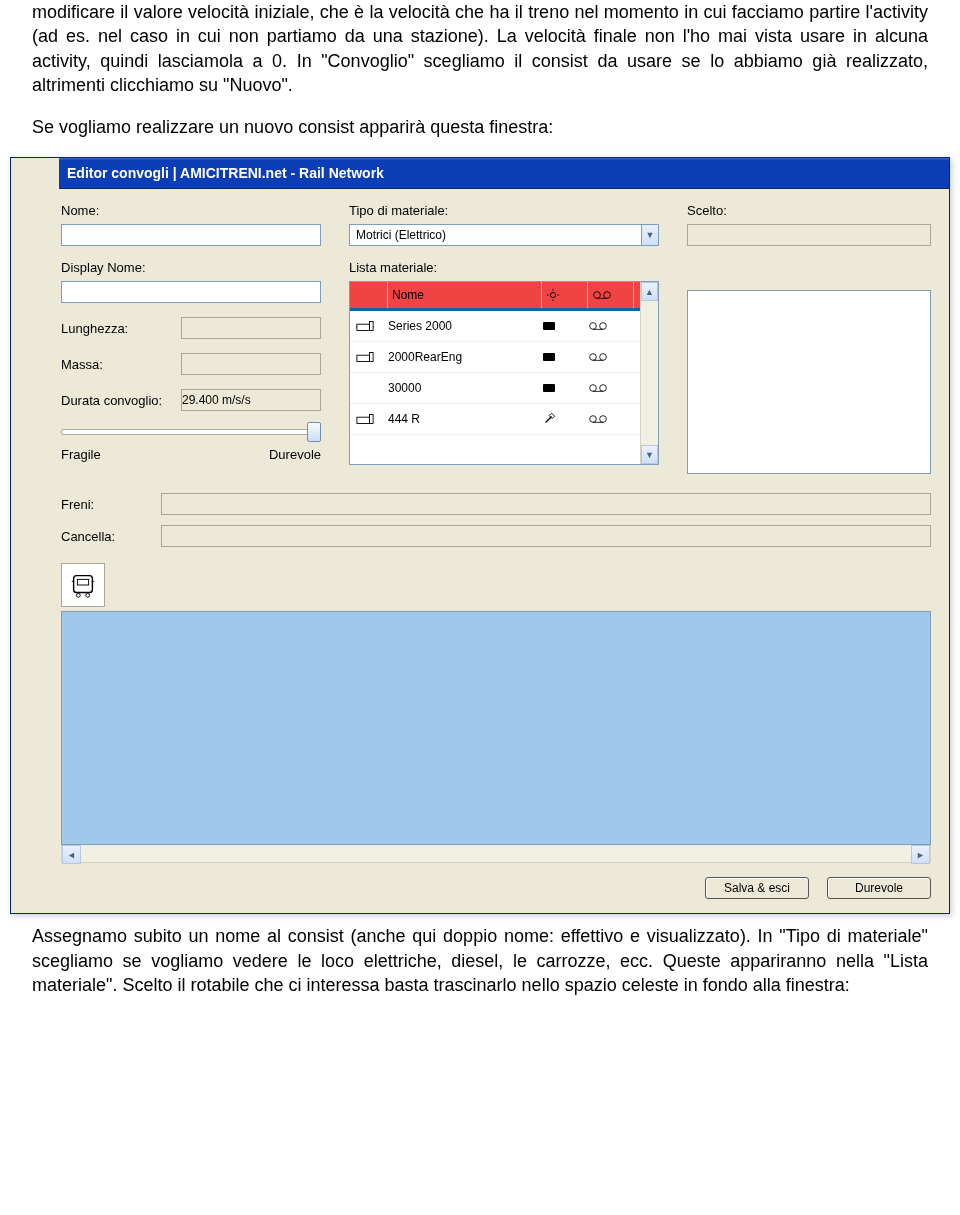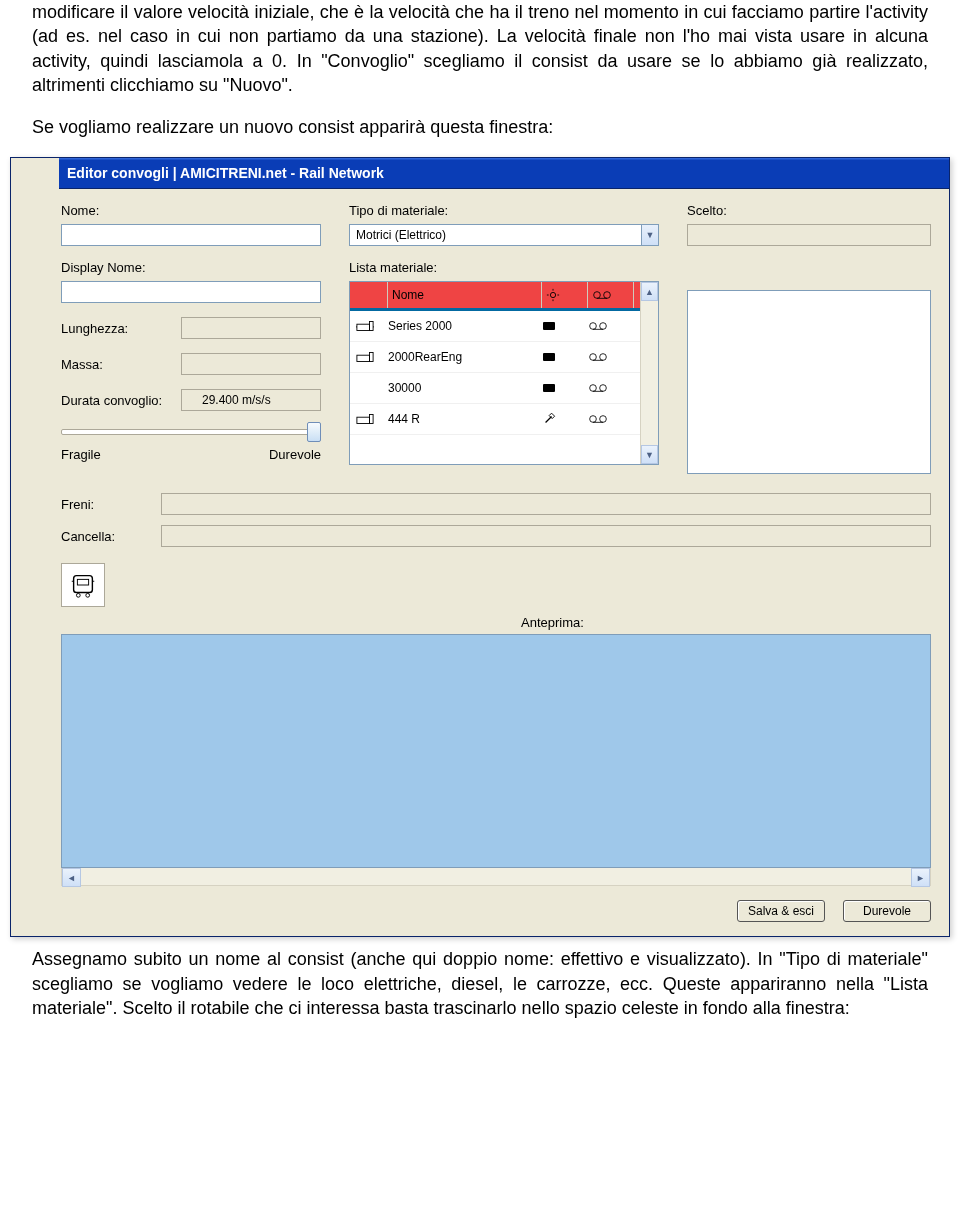--- a/index.html
+++ b/index.html
@@ -64,21 +64,21 @@
     display: block;
     margin-bottom: 6px;
     font-size: 13px;
   }
   .text-input {
     width: 100%;
     height: 22px;
     border: 1px solid #7f9db9;
     background: #fff;
     box-sizing: border-box;
-    padding: 2px 20px;
+    padding: 2px 0;
     font-family: Tahoma, Arial;
     font-size: 12px;
   }
   .text-input.ro {
     background: #ece9d8;
     border: 1px solid #aca899;
   }
   .dropdown {
     width: 100%;
     height: 22px;
@@ -263,21 +263,21 @@
     height: 100%;
   }
   .footer-btns {
     display: flex;
     justify-content: flex-end;
     gap: 18px;
     margin-top: 14px;
   }
   .btn {
     min-width: 86px;
-    padding: 3px 0;
+    padding: 3px 8px;
     background: #ece9d8;
     border: 1px solid #555;
     border-radius: 3px;
     font-family: Tahoma, Arial;
     font-size: 12px;
     text-align: center;
     box-shadow: inset 1px 1px 0 #fff;
   }
   .eng-svg { width: 18px; height: 14px; }
 </style>
@@ -480,21 +480,20 @@
           <rect x="6" y="6" width="20" height="18" rx="3" fill="none" stroke="#000" stroke-width="1.5"></rect>
           <rect x="10" y="10" width="12" height="6" fill="none" stroke="#000"></rect>
           <circle cx="11" cy="27" r="2" fill="none" stroke="#000"></circle>
           <circle cx="21" cy="27" r="2" fill="none" stroke="#000"></circle>
           <line x1="4" y1="12" x2="6" y2="12" stroke="#000"></line>
           <line x1="26" y1="12" x2="28" y2="12" stroke="#000"></line>
         </svg>
       </div>
     </div>
 
-    <div class="preview-label">Anteprima:</div>
 
     <div class="preview-area"></div>
     <div class="hscroll">
       <div class="sb-btn">◄</div>
       <div class="sb-btn">►</div>
     </div>
 
     <div class="footer-btns">
       <div class="btn">Salva &amp; esci</div>
       <div class="btn">Durevole</div>

